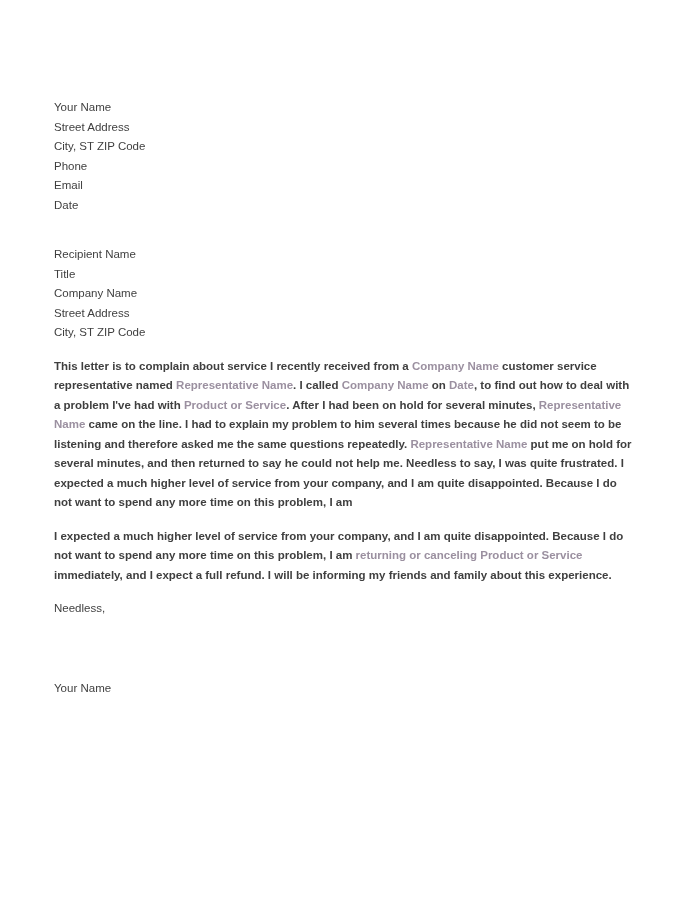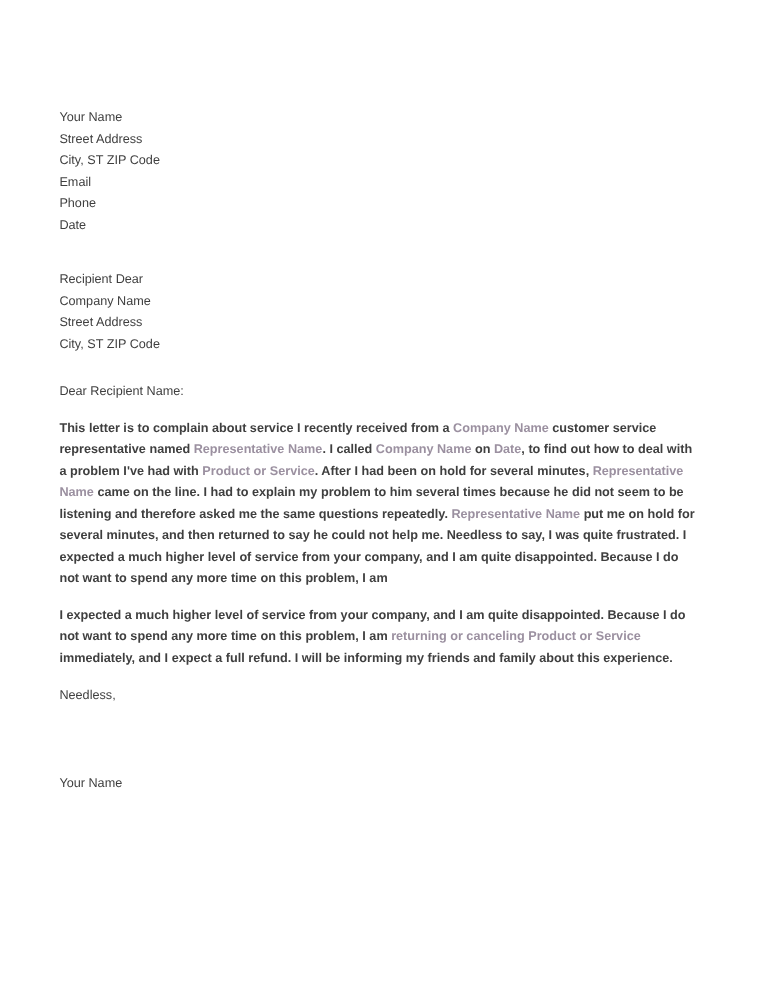--- a/index.html
+++ b/index.html
@@ -40,33 +40,33 @@
 </style>
 </head>
 <body>
 
 <div class="page">
 
   <div class="address-block sender-block">
       <div class="line">Your Name</div>
       <div class="line">Street Address</div>
       <div class="line">City, ST ZIP Code</div>
+      <div class="line">Phone</div>
       <div class="line">Email</div>
-      <div class="line">Phone</div>
       <div class="line">Date</div>
     </div>
 
   <div class="address-block recipient-block">
-      <div class="line">Recipient Dear</div>
+      <div class="line">Recipient Name</div>
+      <div class="line">Title</div>
       <div class="line">Company Name</div>
       <div class="line">Street Address</div>
       <div class="line">City, ST ZIP Code</div>
     </div>
 
-  <p class="salutation">Dear Recipient Name:</p>
 
   <div>
       <p class="body-paragraph"><span class="normal">This letter is to complain about service I recently received from a </span><span class="placeholder">Company Name</span><span class="normal"> customer service representative named </span><span class="placeholder">Representative Name</span><span class="normal">. I called </span><span class="placeholder">Company Name</span><span class="normal"> on </span><span class="placeholder">Date</span><span class="normal">, to find out how to deal with a problem I've had with </span><span class="placeholder">Product or Service</span><span class="normal">. After I had been on hold for several minutes, </span><span class="placeholder">Representative Name</span><span class="normal"> came on the line. I had to explain my problem to him several times because he did not seem to be listening and therefore asked me the same questions repeatedly. </span><span class="placeholder">Representative Name</span><span class="normal"> put me on hold for several minutes, and then returned to say he could not help me. Needless to say, I was quite frustrated. I expected a much higher level of service from your company, and I am quite disappointed. Because I do not want to spend any more time on this problem, I am</span></p>
       <p class="body-paragraph"><span class="normal">I expected a much higher level of service from your company, and I am quite disappointed. Because I do not want to spend any more time on this problem, I am </span><span class="placeholder">returning or canceling</span><span class="normal"> </span><span class="placeholder">Product or Service</span><span class="normal"> immediately, and I expect a full refund. I will be informing my friends and family about this experience.</span></p>
     </div>
 
   <p class="valediction">Needless,</p>
 
   <p class="signature">Your Name</p>
 

